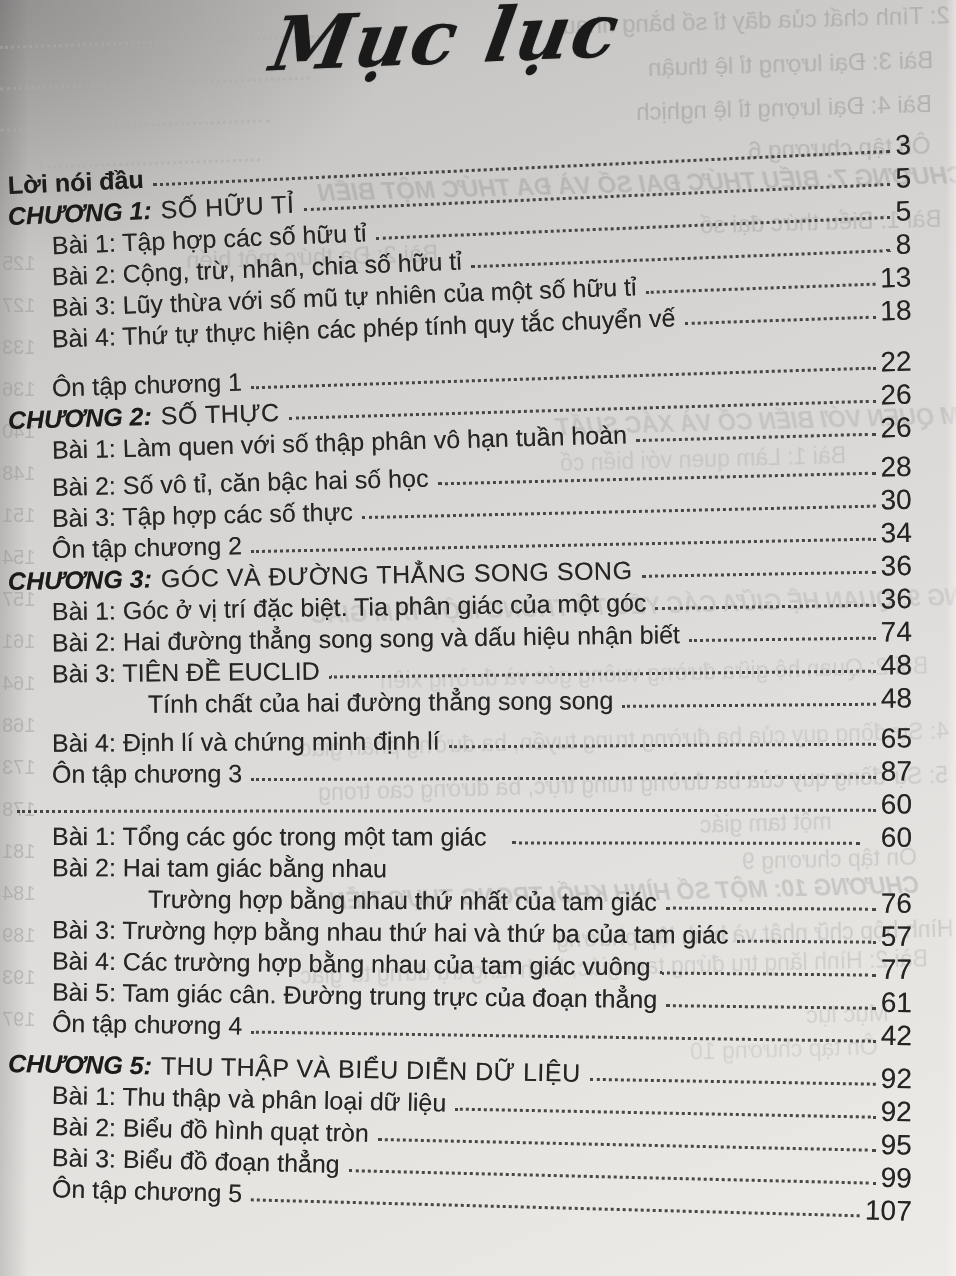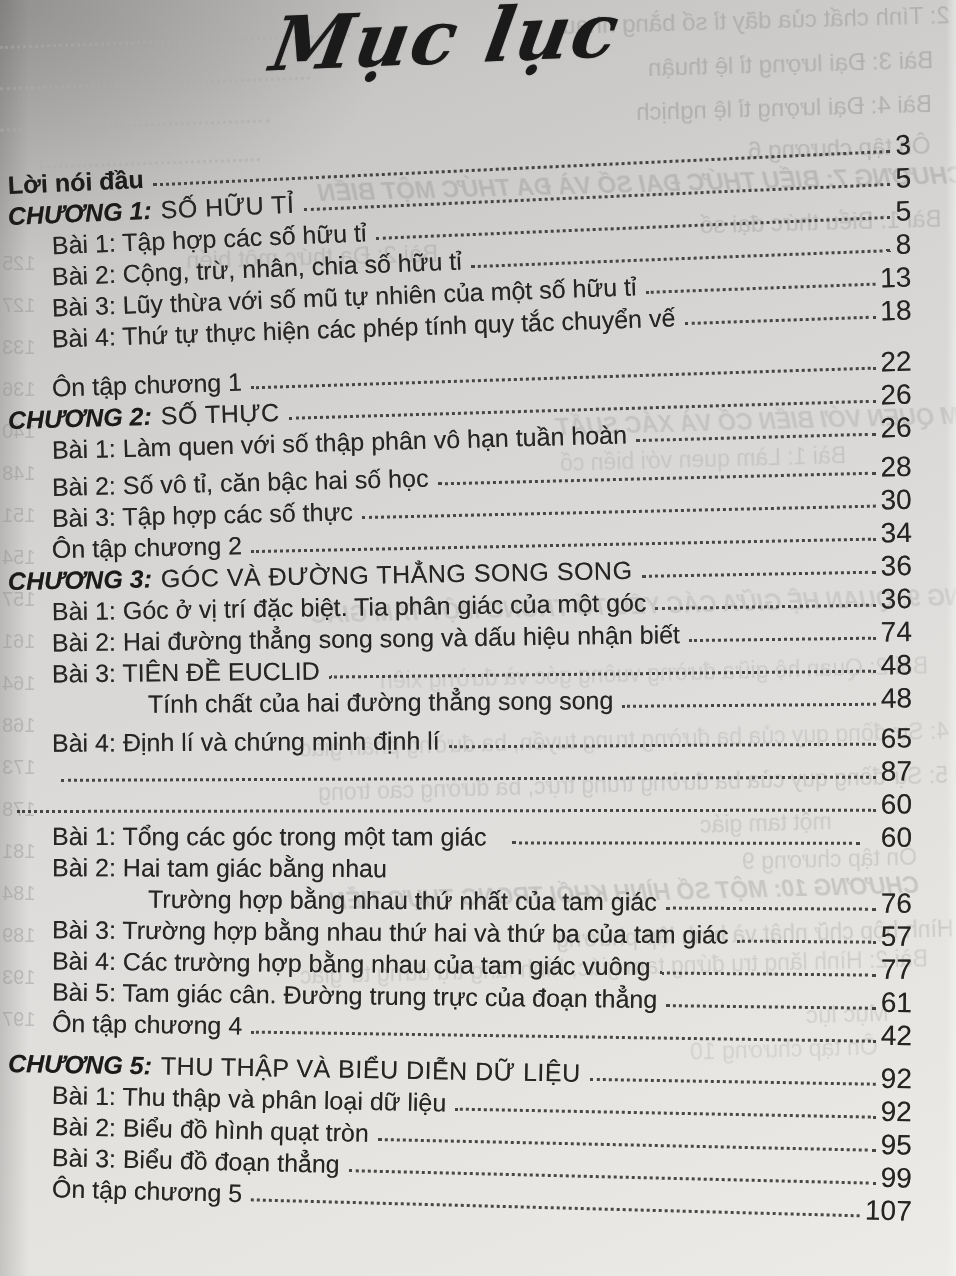--- a/index.html
+++ b/index.html
@@ -177,20 +177,21 @@
     <span class="lbl"><span class="txt">Tính chất của hai đường thẳng song song</span></span>
     <span class="dots"></span>
     <span class="pg">48</span>
   </div>
       <div class="row lesson i1" style="margin-top: 7px; transform: rotate(-0.35deg); transform-origin: 0px 60%;">
     <span class="lbl"><span class="txt">Bài 4: Định lí và chứng minh định lí</span></span>
     <span class="dots"></span>
     <span class="pg">65</span>
   </div>
       <div class="row review i1" style="transform: rotate(-0.22deg); transform-origin: 0px 60%;">
+    <span class="lbl"><span class="txt">Ôn tập chương 3</span></span>
     <span class="dots"></span>
     <span class="pg">87</span>
   </div>
       <div class="row chapter i0" style="transform: rotate(-0.09deg); transform-origin: 0px 60%;">
     <span class="dots"></span>
     <span class="pg">60</span>
   </div>
       <div class="row lesson i1" style="transform: rotate(0.05deg); transform-origin: 0px 60%; gap: 16px;">
     <span class="lbl"><span class="txt">Bài 1: Tổng các góc trong một tam giác</span></span>
     <span class="dots"></span>

